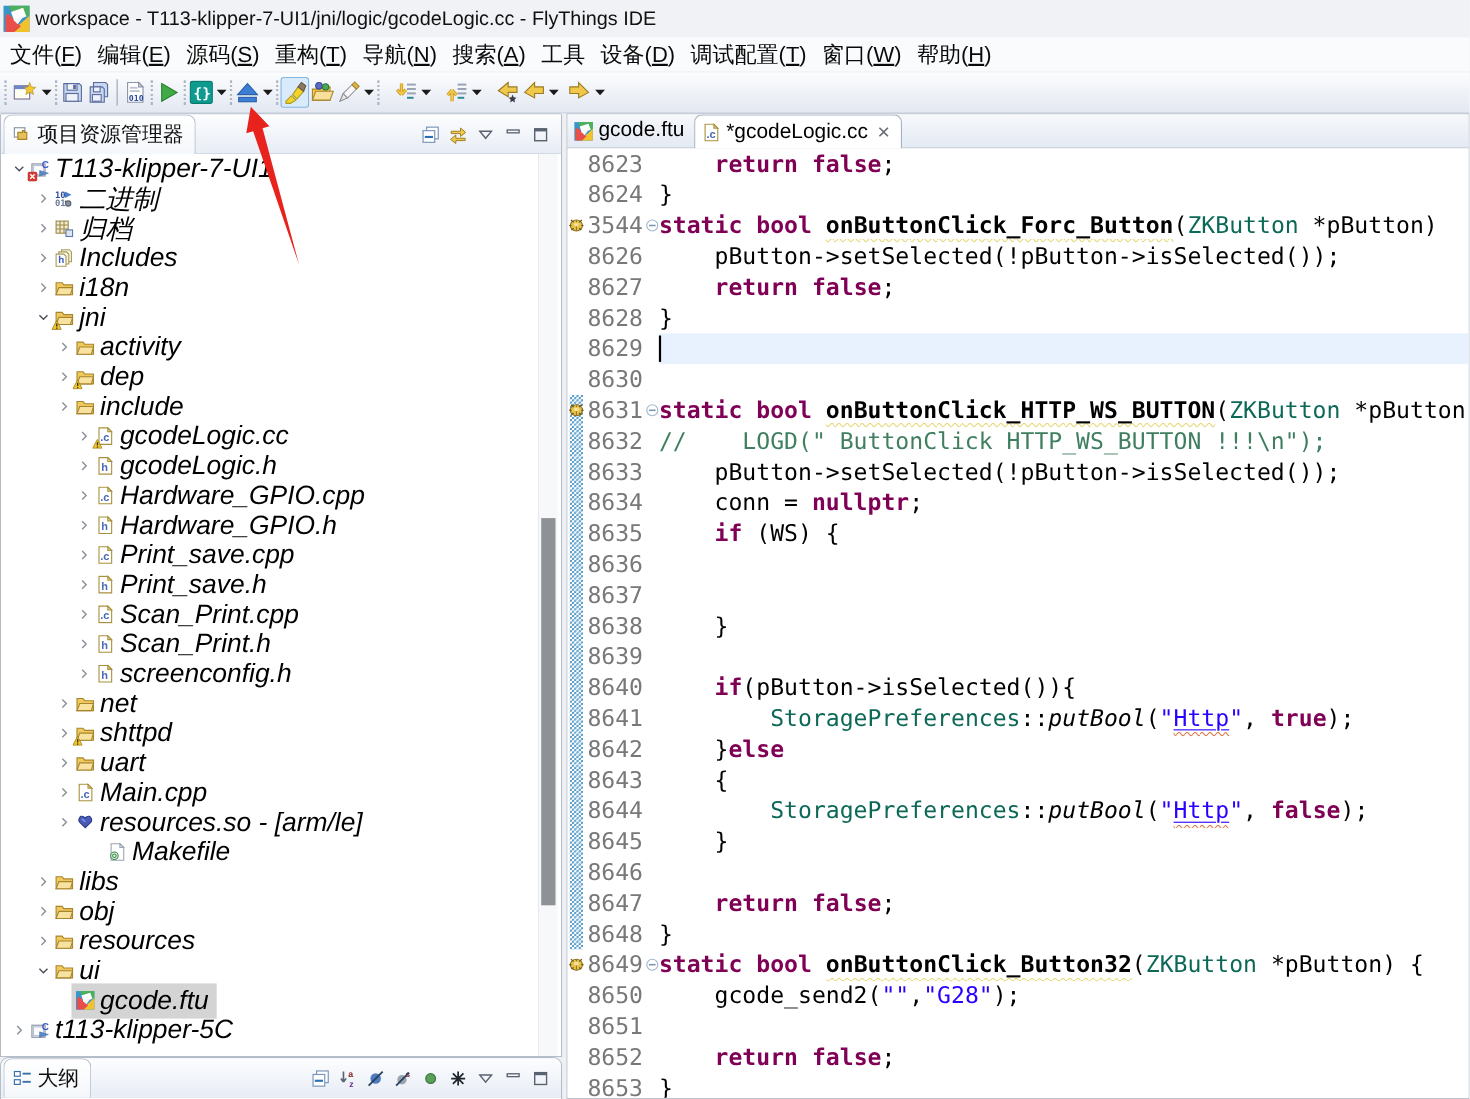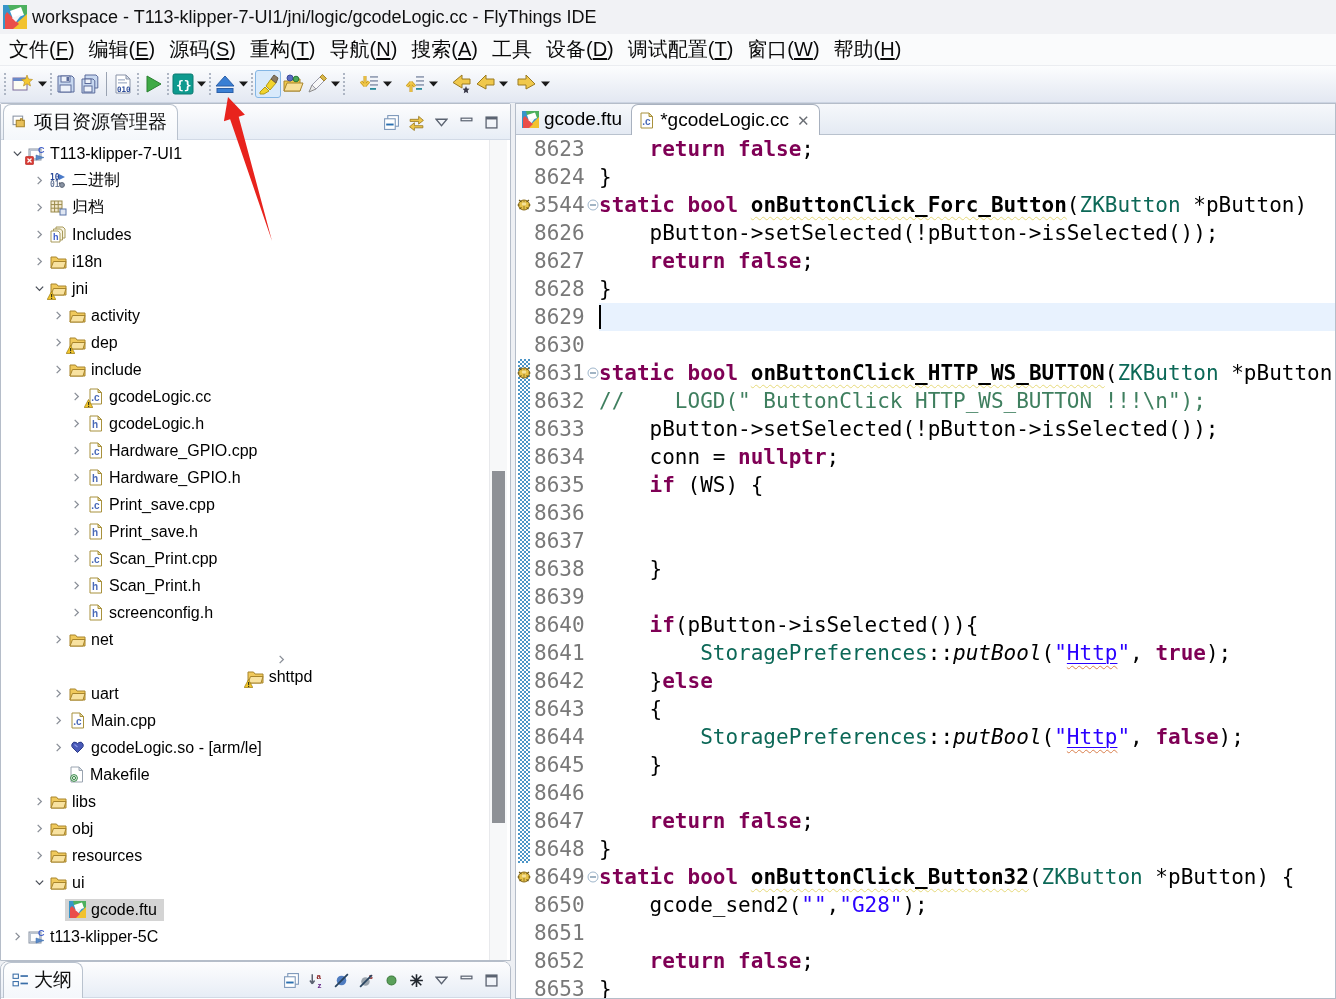--- a/index.html
+++ b/index.html
@@ -50,21 +50,21 @@
   .hicon.small svg { width:13px; height:13px; }
 
   
   #explorer { left:0; top:103px; width:511px; height:858px; border-radius:2px 2px 0 0; }
   .tree { position:absolute; left:0; top:36px; right:0; bottom:0; overflow:hidden; background:#fff; }
   .trow { position:relative; height:27px; display:flex; align-items:center; white-space:nowrap; }
   .trow .twist { width:13px; height:13px; flex:none; display:flex; align-items:center; justify-content:center; }
   .trow .ticon { width:18px; height:18px; flex:none; margin-left:1px; position:relative; }
   .trow .ticon svg.base { width:17px; height:17px; position:absolute; left:1px; top:0; }
   .trow .ticon svg.ovl { width:9px; height:9px; position:absolute; left:-2px; bottom:-2px; }
-  .trow .tlabel { font-size:16px; margin-left:2px; padding:1px 4px 1px 3px; color:#000; }
+  .trow .tlabel { font-size:24px; margin-left:2px; padding:1px 4px 1px 3px; color:#000;font-style:italic; }
   .trow.selected .tlabel { background:#d4d4d4; }
   .trow.selected .selwrap { background:#d4d4d4; }
   .selwrap { display:flex; align-items:center; padding:1px 3px 1px 2px; }
 
   
   .vscroll { position:absolute; right:3px; top:36px; width:18px; bottom:0;
      background:#f7f8f9; border-left:1px solid #e8e9ec; }
   .vscroll .thumb { position:absolute; left:2px; width:13px; background:#8e9196; }
 
   
@@ -672,21 +672,21 @@
         <span class="selwrap">
           <span class="ticon">
             <svg class="base" viewBox="0 0 17 17">
               <path d="M1 4 h5.5 l1.5 2 H16 v9 H1 z" fill="#f0c95c" stroke="#a8852c"></path>
               <path d="M1 15 l2.5 -6.5 H16 L14 15 z" fill="#f8e2a0" stroke="#a8852c"></path>
             </svg>
           </span>
           <span class="tlabel">net</span>
         </span>
       </div>
-      <div class="trow" style="padding-left: 51px; flex-direction: column;">
+      <div class="trow" style="padding-left: 51px;">
         <span class="twist">
           <svg viewBox="0 0 12 12" width="11" height="11">
             <path d="M4 2 l4 4 -4 4" fill="none" stroke="#8a8f98" stroke-width="1.4"></path>
           </svg>
         </span>
         <span class="selwrap">
           <span class="ticon">
             <svg class="base" viewBox="0 0 17 17">
               <path d="M1 4 h5.5 l1.5 2 H16 v9 H1 z" fill="#f0c95c" stroke="#a8852c"></path>
               <path d="M1 15 l2.5 -6.5 H16 L14 15 z" fill="#f8e2a0" stroke="#a8852c"></path>
@@ -739,24 +739,24 @@
             <path d="M4 2 l4 4 -4 4" fill="none" stroke="#8a8f98" stroke-width="1.4"></path>
           </svg>
         </span>
         <span class="selwrap">
           <span class="ticon">
             <svg class="base" viewBox="0 0 17 17">
               <path d="M3 5 q1.5-3 4-1.5 l1.5 1 l1.5-1 q2.5-1.5 4 1.5 q1 2.5-1 4 l-4.5 4.5 l-4.5-4.5 q-2-1.5-1-4z" fill="#4a5ab8" stroke="#2a3a88"></path>
               <path d="M5.5 5.5 l3 2.5" stroke="#8a9ae8" stroke-width="1.2" fill="none"></path>
             </svg>
           </span>
-          <span class="tlabel">gcodeLogic.so - [arm/le]</span>
-        </span>
-      </div>
-      <div class="trow" style="padding-left: 50px; text-align: right;">
+          <span class="tlabel">resources.so - [arm/le]</span>
+        </span>
+      </div>
+      <div class="trow" style="padding-left: 80px; text-align: right;">
         <span class="twist"></span>
         <span class="selwrap">
           <span class="ticon">
             <svg class="base" viewBox="0 0 17 17">
               <path d="M3 1 h8 l3.5 3.5 V16 H3 z" fill="#fff" stroke="#9aa4b0"></path>
               <path d="M11 1 l3.5 3.5 H11 z" fill="#dde4ec" stroke="#9aa4b0"></path>
               <circle cx="6" cy="12" r="3.4" fill="#e8f2e8" stroke="#3a8a4a"></circle>
               <circle cx="6" cy="12" r="1.6" fill="none" stroke="#3a8a4a"></circle>
             </svg>
           </span>

